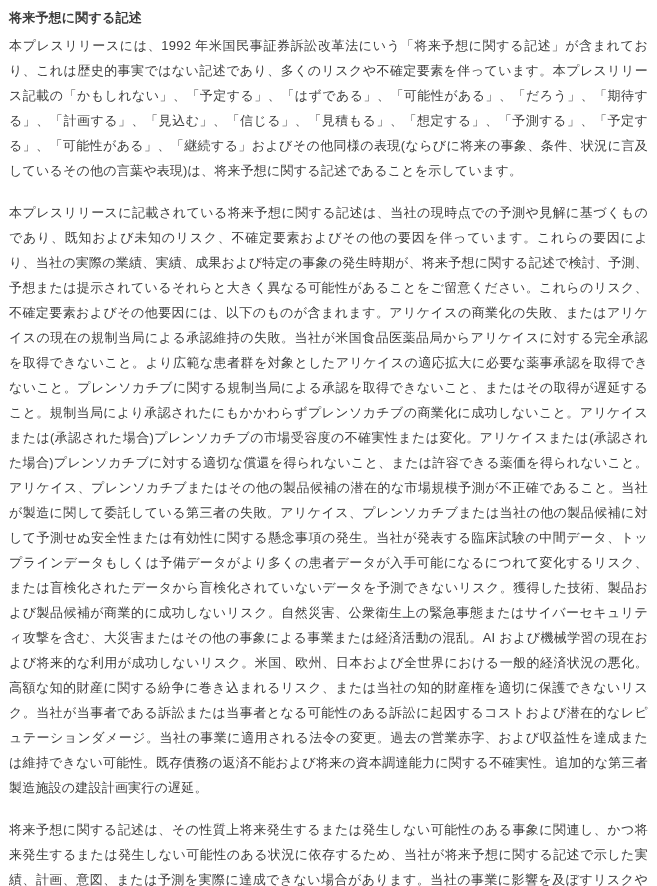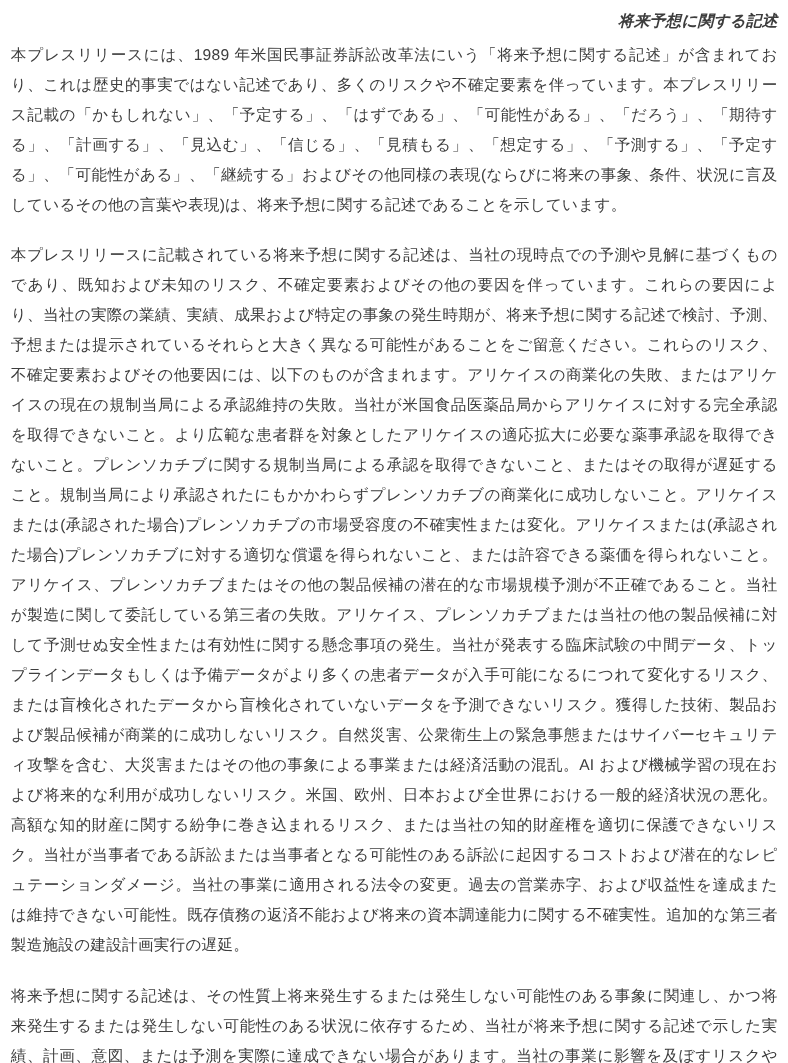--- a/index.html
+++ b/index.html
@@ -21,35 +21,34 @@
     color: #3d3d3d;
     font-size: 13px;
     line-height: 25px;
     text-align: justify;
     text-justify: inter-character;
     letter-spacing: 0.2px;
   }
   .doc-title {
     font-weight: bold;
     margin: 0 0 3px 0;
-    text-align: right;
-    font-style: italic;
+    text-align: left;
   }
   .para {
     margin: 0 0 17px 0;
   }
   .para:last-child {
     margin-bottom: 0;
   }
 </style>
 </head>
 <body>
 
 <div class="page">
   <div class="doc-title">将来予想に関する記述</div>
 
-  <p class="para">本プレスリリースには、1989 年米国民事証券訴訟改革法にいう「将来予想に関する記述」が含まれており、これは歴史的事実ではない記述であり、多くのリスクや不確定要素を伴っています。本プレスリリース記載の「かもしれない」、「予定する」、「はずである」、「可能性がある」、「だろう」、「期待する」、「計画する」、「見込む」、「信じる」、「見積もる」、「想定する」、「予測する」、「予定する」、「可能性がある」、「継続する」およびその他同様の表現(ならびに将来の事象、条件、状況に言及しているその他の言葉や表現)は、将来予想に関する記述であることを示しています。</p>
+  <p class="para">本プレスリリースには、1992 年米国民事証券訴訟改革法にいう「将来予想に関する記述」が含まれており、これは歴史的事実ではない記述であり、多くのリスクや不確定要素を伴っています。本プレスリリース記載の「かもしれない」、「予定する」、「はずである」、「可能性がある」、「だろう」、「期待する」、「計画する」、「見込む」、「信じる」、「見積もる」、「想定する」、「予測する」、「予定する」、「可能性がある」、「継続する」およびその他同様の表現(ならびに将来の事象、条件、状況に言及しているその他の言葉や表現)は、将来予想に関する記述であることを示しています。</p>
 
   <p class="para">本プレスリリースに記載されている将来予想に関する記述は、当社の現時点での予測や見解に基づくものであり、既知および未知のリスク、不確定要素およびその他の要因を伴っています。これらの要因により、当社の実際の業績、実績、成果および特定の事象の発生時期が、将来予想に関する記述で検討、予測、予想または提示されているそれらと大きく異なる可能性があることをご留意ください。これらのリスク、不確定要素およびその他要因には、以下のものが含まれます。アリケイスの商業化の失敗、またはアリケイスの現在の規制当局による承認維持の失敗。当社が米国食品医薬品局からアリケイスに対する完全承認を取得できないこと。より広範な患者群を対象としたアリケイスの適応拡大に必要な薬事承認を取得できないこと。プレンソカチブに関する規制当局による承認を取得できないこと、またはその取得が遅延すること。規制当局により承認されたにもかかわらずプレンソカチブの商業化に成功しないこと。アリケイスまたは(承認された場合)プレンソカチブの市場受容度の不確実性または変化。アリケイスまたは(承認された場合)プレンソカチブに対する適切な償還を得られないこと、または許容できる薬価を得られないこと。アリケイス、プレンソカチブまたはその他の製品候補の潜在的な市場規模予測が不正確であること。当社が製造に関して委託している第三者の失敗。アリケイス、プレンソカチブまたは当社の他の製品候補に対して予測せぬ安全性または有効性に関する懸念事項の発生。当社が発表する臨床試験の中間データ、トップラインデータもしくは予備データがより多くの患者データが入手可能になるにつれて変化するリスク、または盲検化されたデータから盲検化されていないデータを予測できないリスク。獲得した技術、製品および製品候補が商業的に成功しないリスク。自然災害、公衆衛生上の緊急事態またはサイバーセキュリティ攻撃を含む、大災害またはその他の事象による事業または経済活動の混乱。AI および機械学習の現在および将来的な利用が成功しないリスク。米国、欧州、日本および全世界における一般的経済状況の悪化。高額な知的財産に関する紛争に巻き込まれるリスク、または当社の知的財産権を適切に保護できないリスク。当社が当事者である訴訟または当事者となる可能性のある訴訟に起因するコストおよび潜在的なレピュテーションダメージ。当社の事業に適用される法令の変更。過去の営業赤字、および収益性を達成または維持できない可能性。既存債務の返済不能および将来の資本調達能力に関する不確実性。追加的な第三者製造施設の建設計画実行の遅延。</p>
 
   <p class="para">将来予想に関する記述は、その性質上将来発生するまたは発生しない可能性のある事象に関連し、かつ将来発生するまたは発生しない可能性のある状況に依存するため、当社が将来予想に関する記述で示した実績、計画、意図、または予測を実際に達成できない場合があります。当社の事業に影響を及ぼすリスクや不確定要素に関する追加情報については、2023 年 12 月 31 日を期末とするインスメッド年次報告書(Form 10-K)およびそれ以降に米国証券取引委員会(SEC)に提出している書類に記載されている Item 1A「リスク要因(Risk Factors)」で説明されている要因をご覧ください。</p>
 
 </div>
 
 </body></html>

